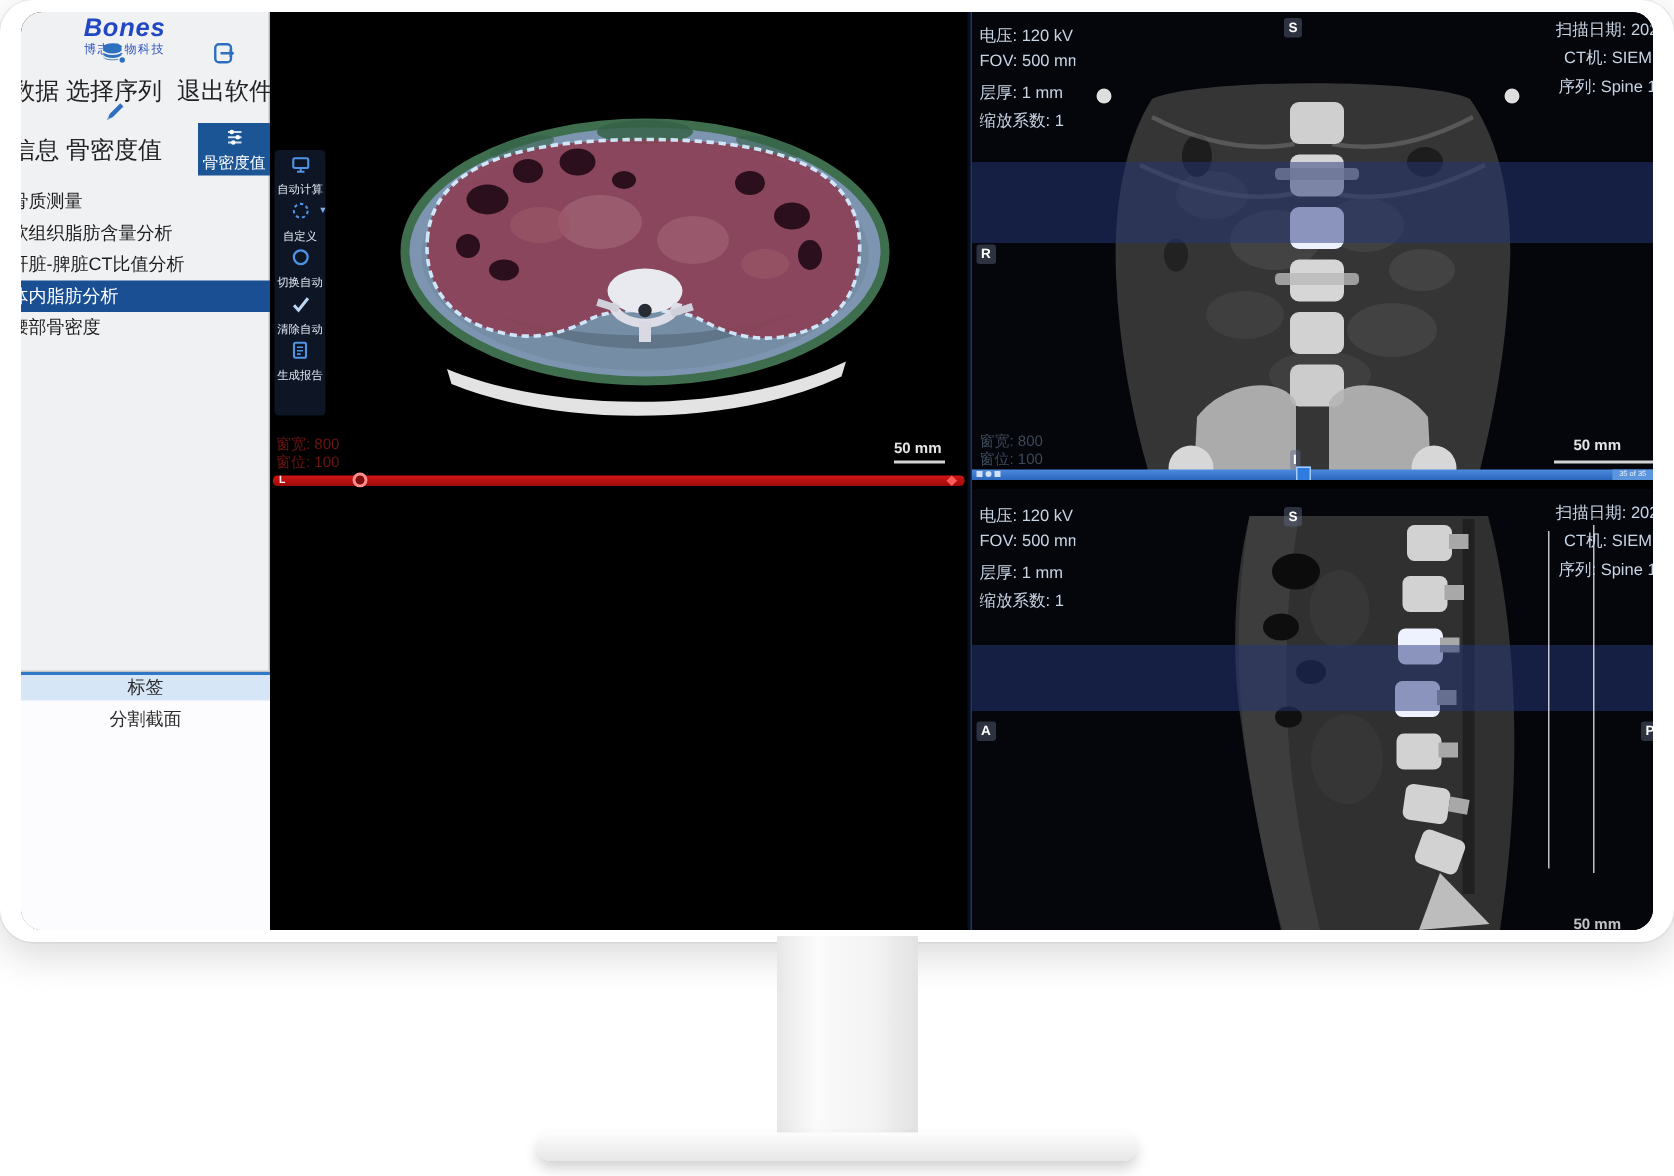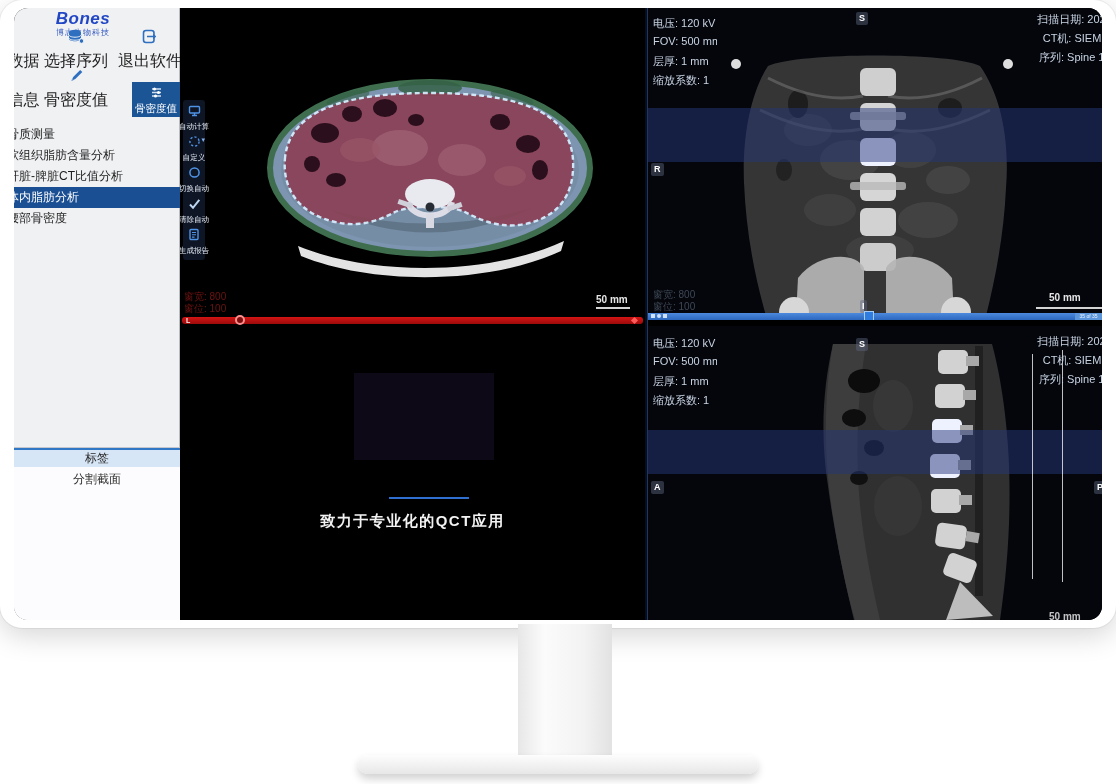--- a/index.html
+++ b/index.html
@@ -67,21 +67,21 @@
                 background:#7e0c0c; border:2px solid #ff8f8f; }
   #red-end    { position:absolute; left:452px; top:310px; width:5px; height:5px; background:#ff5a5a; transform:rotate(45deg); }
   #red-L { position:absolute; left:6px; top:309px; font-size:7px; color:#f0f0f0; font-weight:bold; }
   #blue-slider { position:absolute; left:0; top:305px; width:454px; height:7px; background:linear-gradient(#4d8ade,#2a67bd); }
   #blue-handle { position:absolute; left:216px; top:303px; width:10px; height:10px; background:#2f7ce0; border:1px solid #a6cbf5; }
   #blue-counter { position:absolute; right:0; top:305px; width:27px; height:7px; background:#5b96dd; font-size:5px;
                   color:#eaf2fc; line-height:7px; text-align:center; overflow:hidden; }
   .blue-ctl { position:absolute; top:306px; width:4px; height:4px; background:#cfe2f8; }
 
   
-  #tool-panel { position:absolute; left:3px; top:92px; width:22px; background:rgba(16,24,42,.88); border-radius:3px; padding:3px 0 2px; }
+  #tool-panel { position:absolute; left:3px; top:92px; width:34px; background:rgba(16,24,42,.88); border-radius:3px; padding:3px 0 19px; }
   .tp-item { position:relative; display:flex; flex-direction:column; align-items:center; margin-bottom:2px; cursor:default; }
   .tp-label { font-size:8px; color:#e2e8f2; white-space:nowrap; transform:scale(.95); }
   .tp-arrow { position:absolute; right:0; top:2px; font-size:7px; color:#7fb0e8; }
 
   
   #faint-rect { position:absolute; left:174px; top:48px; width:140px; height:87px; background:#0e0916; }
   #slogan-line { position:absolute; left:209px; top:172px; width:80px; height:2px; background:#2f6fd0; }
   #slogan-text { position:absolute; left:0; top:187px; width:465px; text-align:center; font-size:15px; font-weight:bold;
                  color:#f2f2f2; letter-spacing:1.5px; }
 
@@ -244,25 +244,20 @@
       </div>
       <div class="scale-label" style="left:416px;top:286px;">50 mm</div>
       <div class="scale-line" style="left:416px;top:299px;width:34px;"></div>
 
       <div id="red-slider"></div>
       <div id="red-L">L</div>
       <div id="red-handle"></div>
       <div id="red-end"></div>
     </div>
 
-    <div id="q-slogan" class="quad">
-      <div id="faint-rect"></div>
-      <div id="slogan-line"></div>
-      <div id="slogan-text">致力于专业化的QCT应用</div>
-    </div>
 
     <div id="q-coronal" class="quad">
       <svg class="abs" width="454" height="312" viewBox="0 0 454 312">
         <path d="M120,58 C150,44 305,44 332,58 C352,86 362,130 358,180 C356,225 348,268 338,308 L118,308 C106,266 98,222 96,175 C94,128 103,84 120,58 Z" fill="#353535"></path>
         <ellipse cx="160" cy="122" rx="24" ry="16" fill="#454545" opacity="0.8"></ellipse>
         <ellipse cx="202" cy="152" rx="30" ry="20" fill="#4a4a4a" opacity="0.7"></ellipse>
         <ellipse cx="262" cy="142" rx="26" ry="18" fill="#474747" opacity="0.7"></ellipse>
         <ellipse cx="300" cy="172" rx="22" ry="14" fill="#4a4a4a" opacity="0.7"></ellipse>
         <ellipse cx="182" cy="202" rx="26" ry="16" fill="#454545" opacity="0.7"></ellipse>
         <ellipse cx="280" cy="212" rx="30" ry="18" fill="#484848" opacity="0.7"></ellipse>

